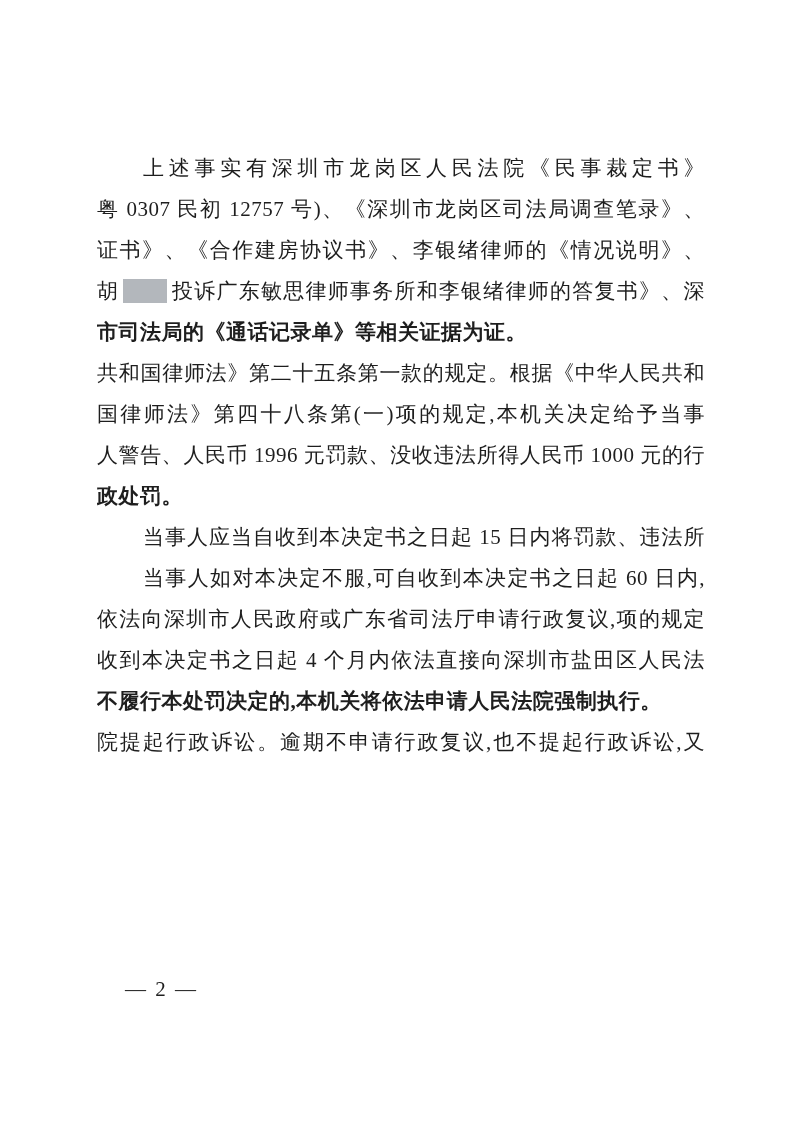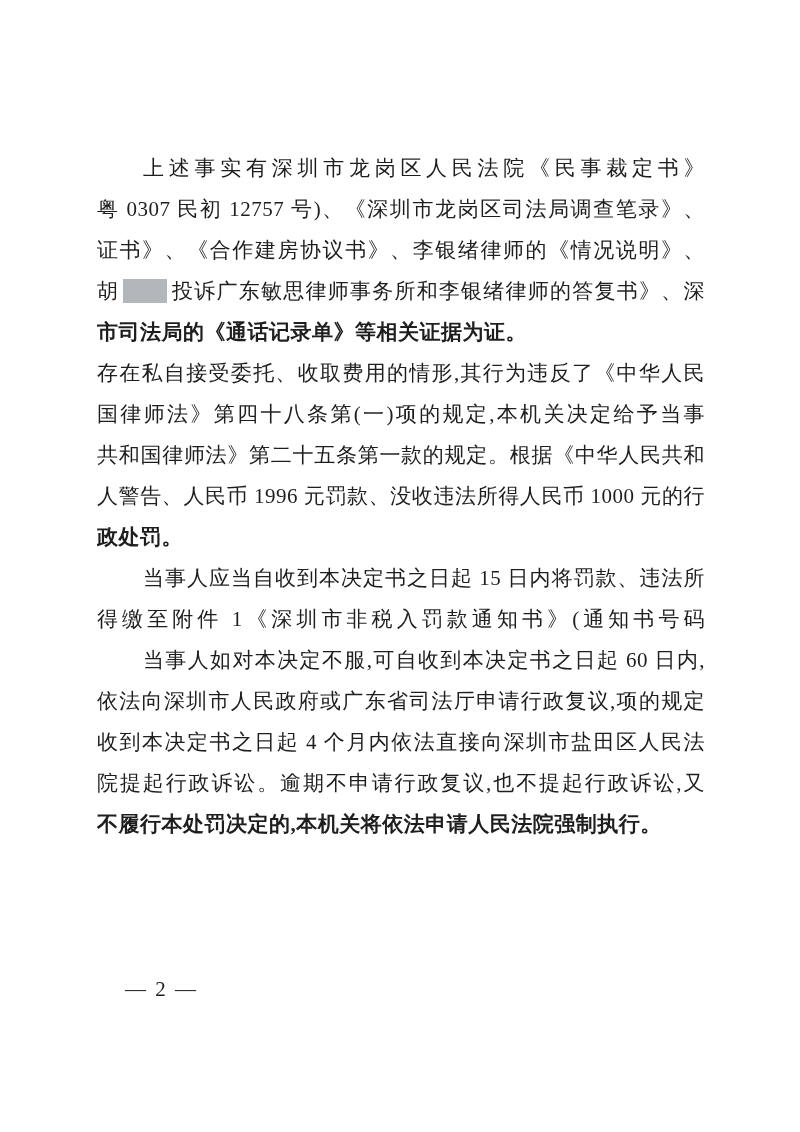--- a/index.html
+++ b/index.html
@@ -66,32 +66,30 @@
 <div class="page">
   <div class="doc-body">
       <div class="paragraph">
         <div class="line indent"><span>上述事实有深圳市龙岗区人民法院《民事裁定书》(〔2019〕</span></div>
         <div class="line"><span>粤 0307 民初 12757 号)、《深圳市龙岗区司法局调查笔录》、《见</span></div>
         <div class="line"><span>证书》、《合作建房协议书》、李银绪律师的《情况说明》、《广东</span></div>
         <div class="line"><span>胡</span><span class="redaction" style="width: 44px; background: rgb(179, 183, 188);"></span><span>投诉广东敏思律师事务所和李银绪律师的答复书》、深圳</span></div>
         <div class="line last"><span>市司法局的《通话记录单》等相关证据为证。</span></div>
       </div>
       <div class="paragraph">
-        <div class="line"><span>存在私自接受委托、收取费用的情形,其行为违反了《中华人民</span></div>
+        <div class="line"><span>共和国律师法》第二十五条第一款的规定。根据《中华人民共和</span></div>
         <div class="line"><span>国律师法》第四十八条第(一)项的规定,本机关决定给予当事</span></div>
-        <div class="line"><span>共和国律师法》第二十五条第一款的规定。根据《中华人民共和</span></div>
         <div class="line"><span>人警告、人民币 1996 元罚款、没收违法所得人民币 1000 元的行</span></div>
         <div class="line last"><span>政处罚。</span></div>
       </div>
       <div class="paragraph">
         <div class="line indent"><span>当事人应当自收到本决定书之日起 15 日内将罚款、违法所</span></div>
-        <div class="line"><span>得缴至附件 1《深圳市非税入罚款通知书》(通知书号码</span></div>
       </div>
       <div class="paragraph">
         <div class="line indent"><span>当事人如对本决定不服,可自收到本决定书之日起 60 日内,</span></div>
         <div class="line"><span>依法向深圳市人民政府或广东省司法厅申请行政复议,项的规定</span></div>
         <div class="line"><span>收到本决定书之日起 4 个月内依法直接向深圳市盐田区人民法</span></div>
+        <div class="line last"><span>不履行本处罚决定的,本机关将依法申请人民法院强制执行。</span></div>
         <div class="line"><span>院提起行政诉讼。逾期不申请行政复议,也不提起行政诉讼,又</span></div>
-        <div class="line last"><span>不履行本处罚决定的,本机关将依法申请人民法院强制执行。</span></div>
       </div>
     </div>
   <div class="footer">— 2 —</div>
 </div>
 
 </body></html>

